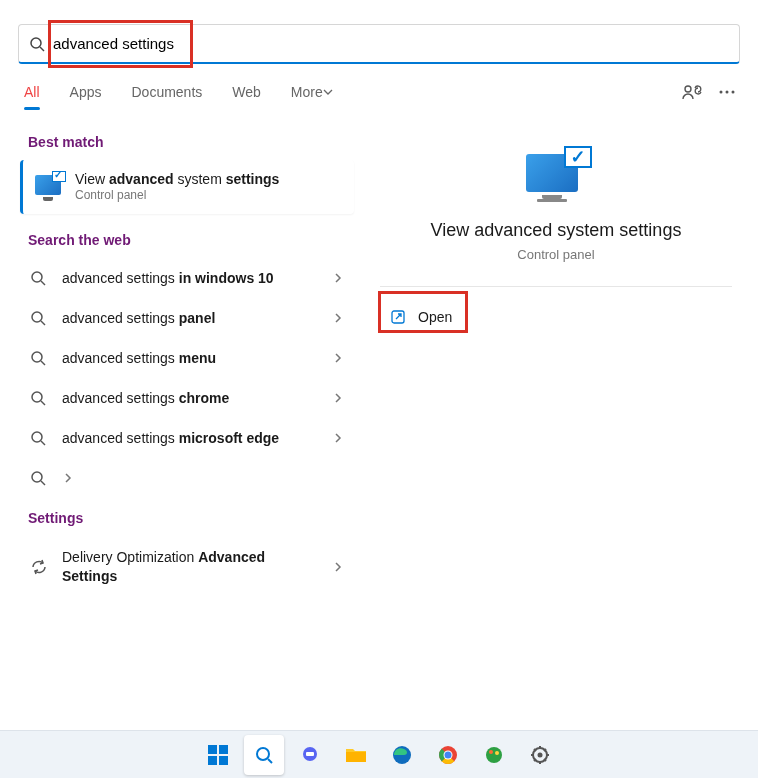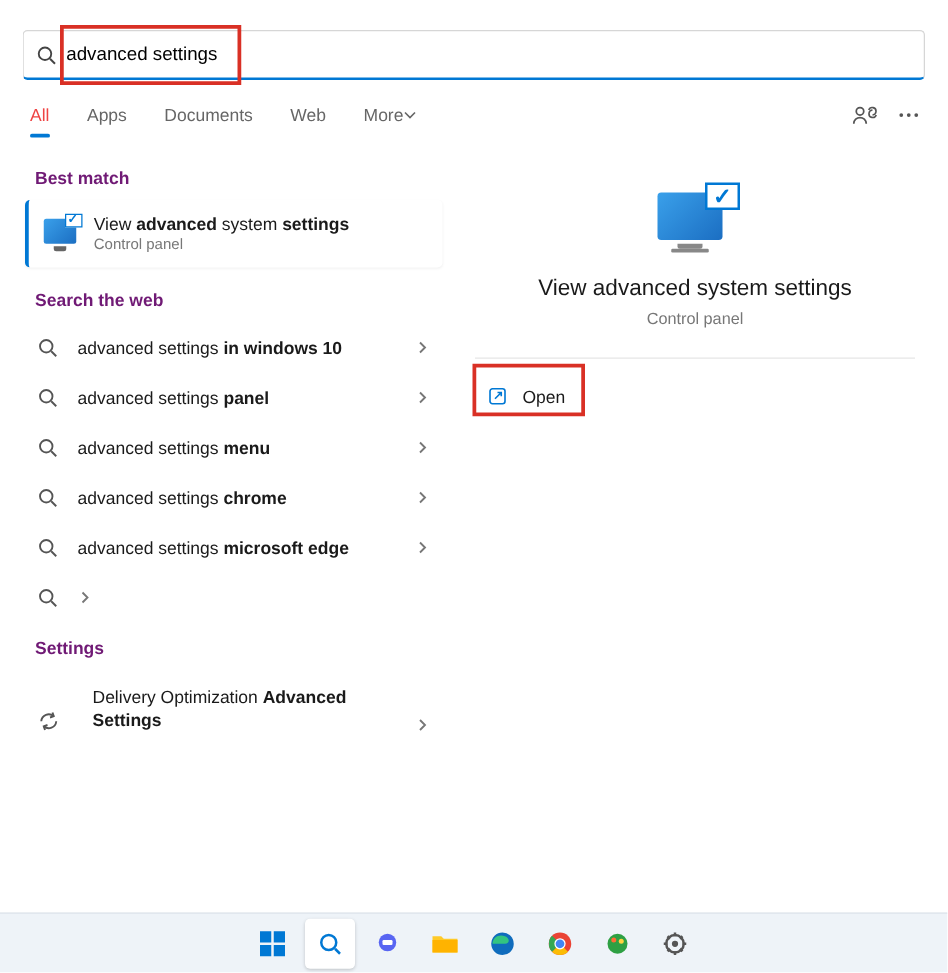--- a/index.html
+++ b/index.html
@@ -45,21 +45,21 @@
     
     
     .web-list { display: flex; flex-direction: column; }
     .web-item { display: flex; align-items: center; padding: 12px 10px; cursor: pointer; font-size: 14px; color: #1a1a1a; border-radius: 4px; }
     .wi-icon { width: 16px; height: 16px; margin-right: 16px; color: #555; flex-shrink: 0; }
     .wi-label { flex: 1; }
     .wi-hint { color: #888; font-size: 13px; }
     .wi-chev { color: #777; flex-shrink: 0; }
     
     
-    .set-item { display: flex; align-items: flex-end; padding: 12px 10px; cursor: pointer; font-size: 14px; color: #1a1a1a; border-radius: 4px; gap: 12px; }
+    .set-item { display: flex; align-items: center; padding: 12px 10px; cursor: pointer; font-size: 14px; color: #1a1a1a; border-radius: 4px; }
     .set-icon { width: 18px; height: 18px; margin-right: 14px; color: #555; flex-shrink: 0; }
     .set-label { flex: 1; line-height: 1.35; padding-right: 10px; }
     
     
     .detail-icon-wrap { display: flex; justify-content: center; margin-top: 20px; }
     .detail-icon { width: 60px; height: 56px; position: relative; }
     .di-monitor { width: 52px; height: 38px; background: linear-gradient(135deg,#3aa0ea,#1b6ec2); border-radius: 3px; position: absolute; top: 6px; }
     .di-stand { width: 20px; height: 4px; background: #888; position: absolute; bottom: 5px; left: 16px; border-radius: 0 0 2px 2px; }
     .di-base { width: 30px; height: 3px; background: #888; position: absolute; bottom: 2px; left: 11px; border-radius: 1px; }
     .di-check { position: absolute; right: -6px; top: -2px; width: 28px; height: 22px; background: #fff; border: 2px solid #0078d4; display: flex; align-items: center; justify-content: center; }

